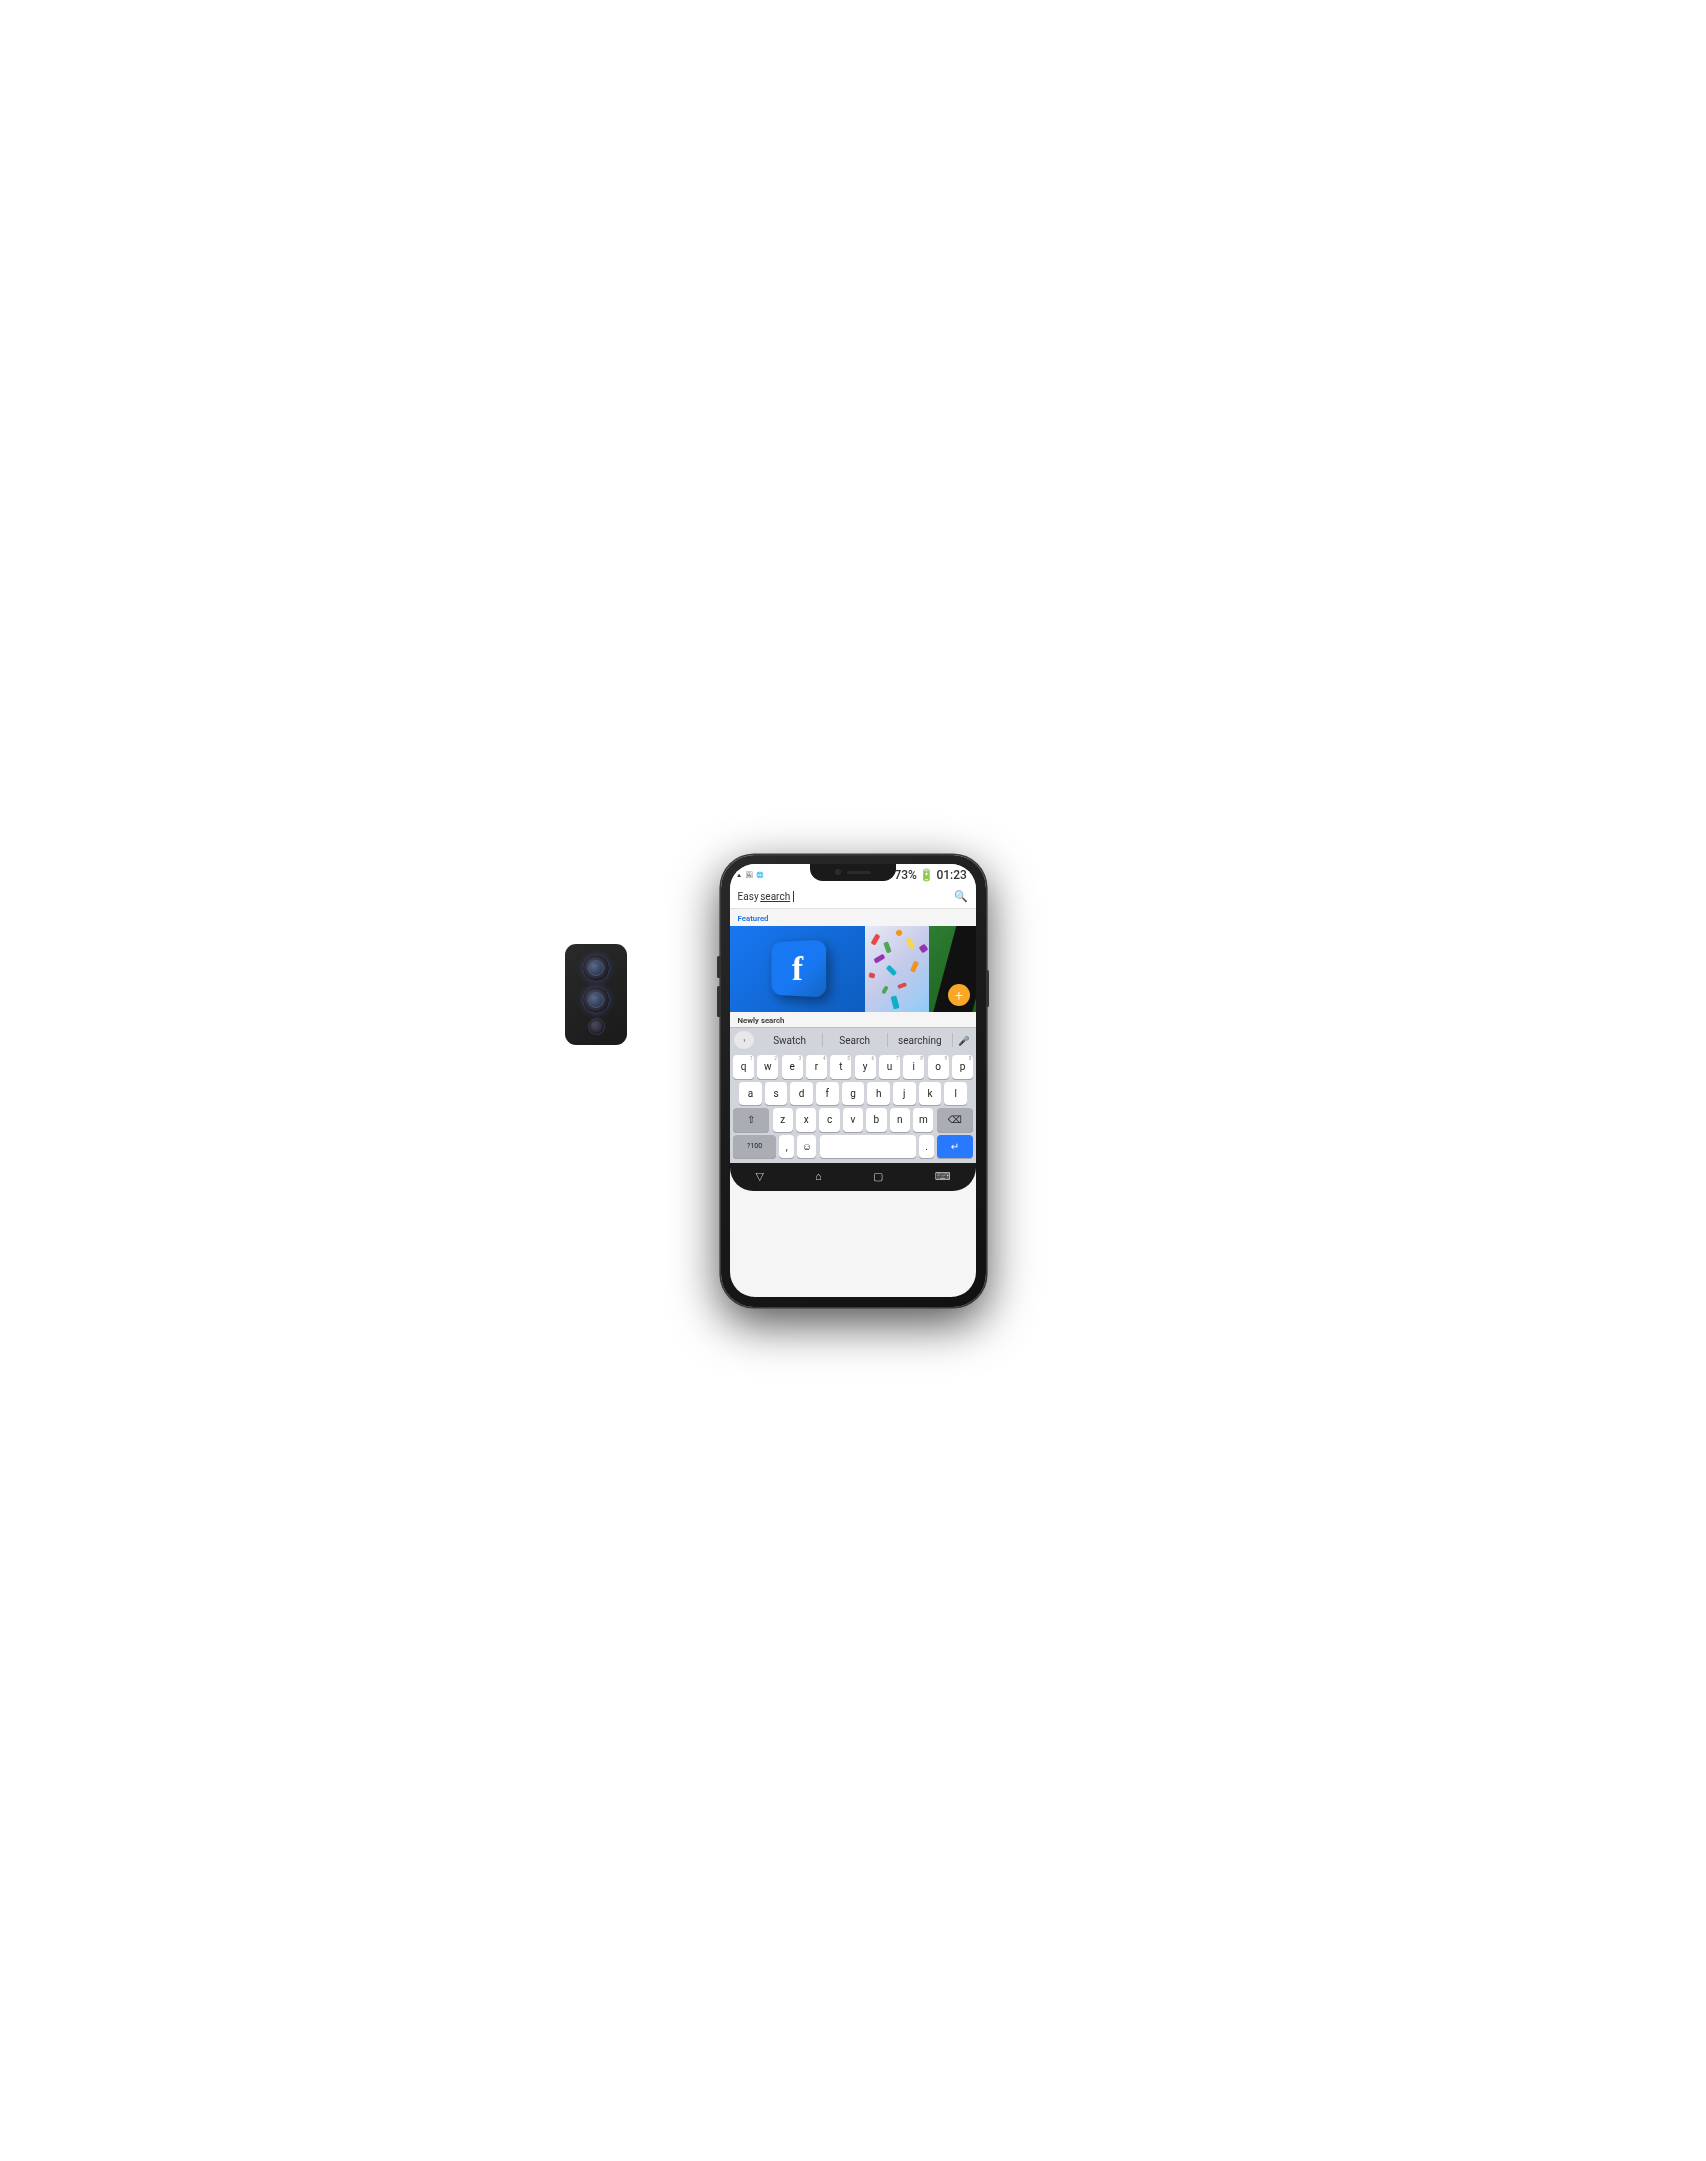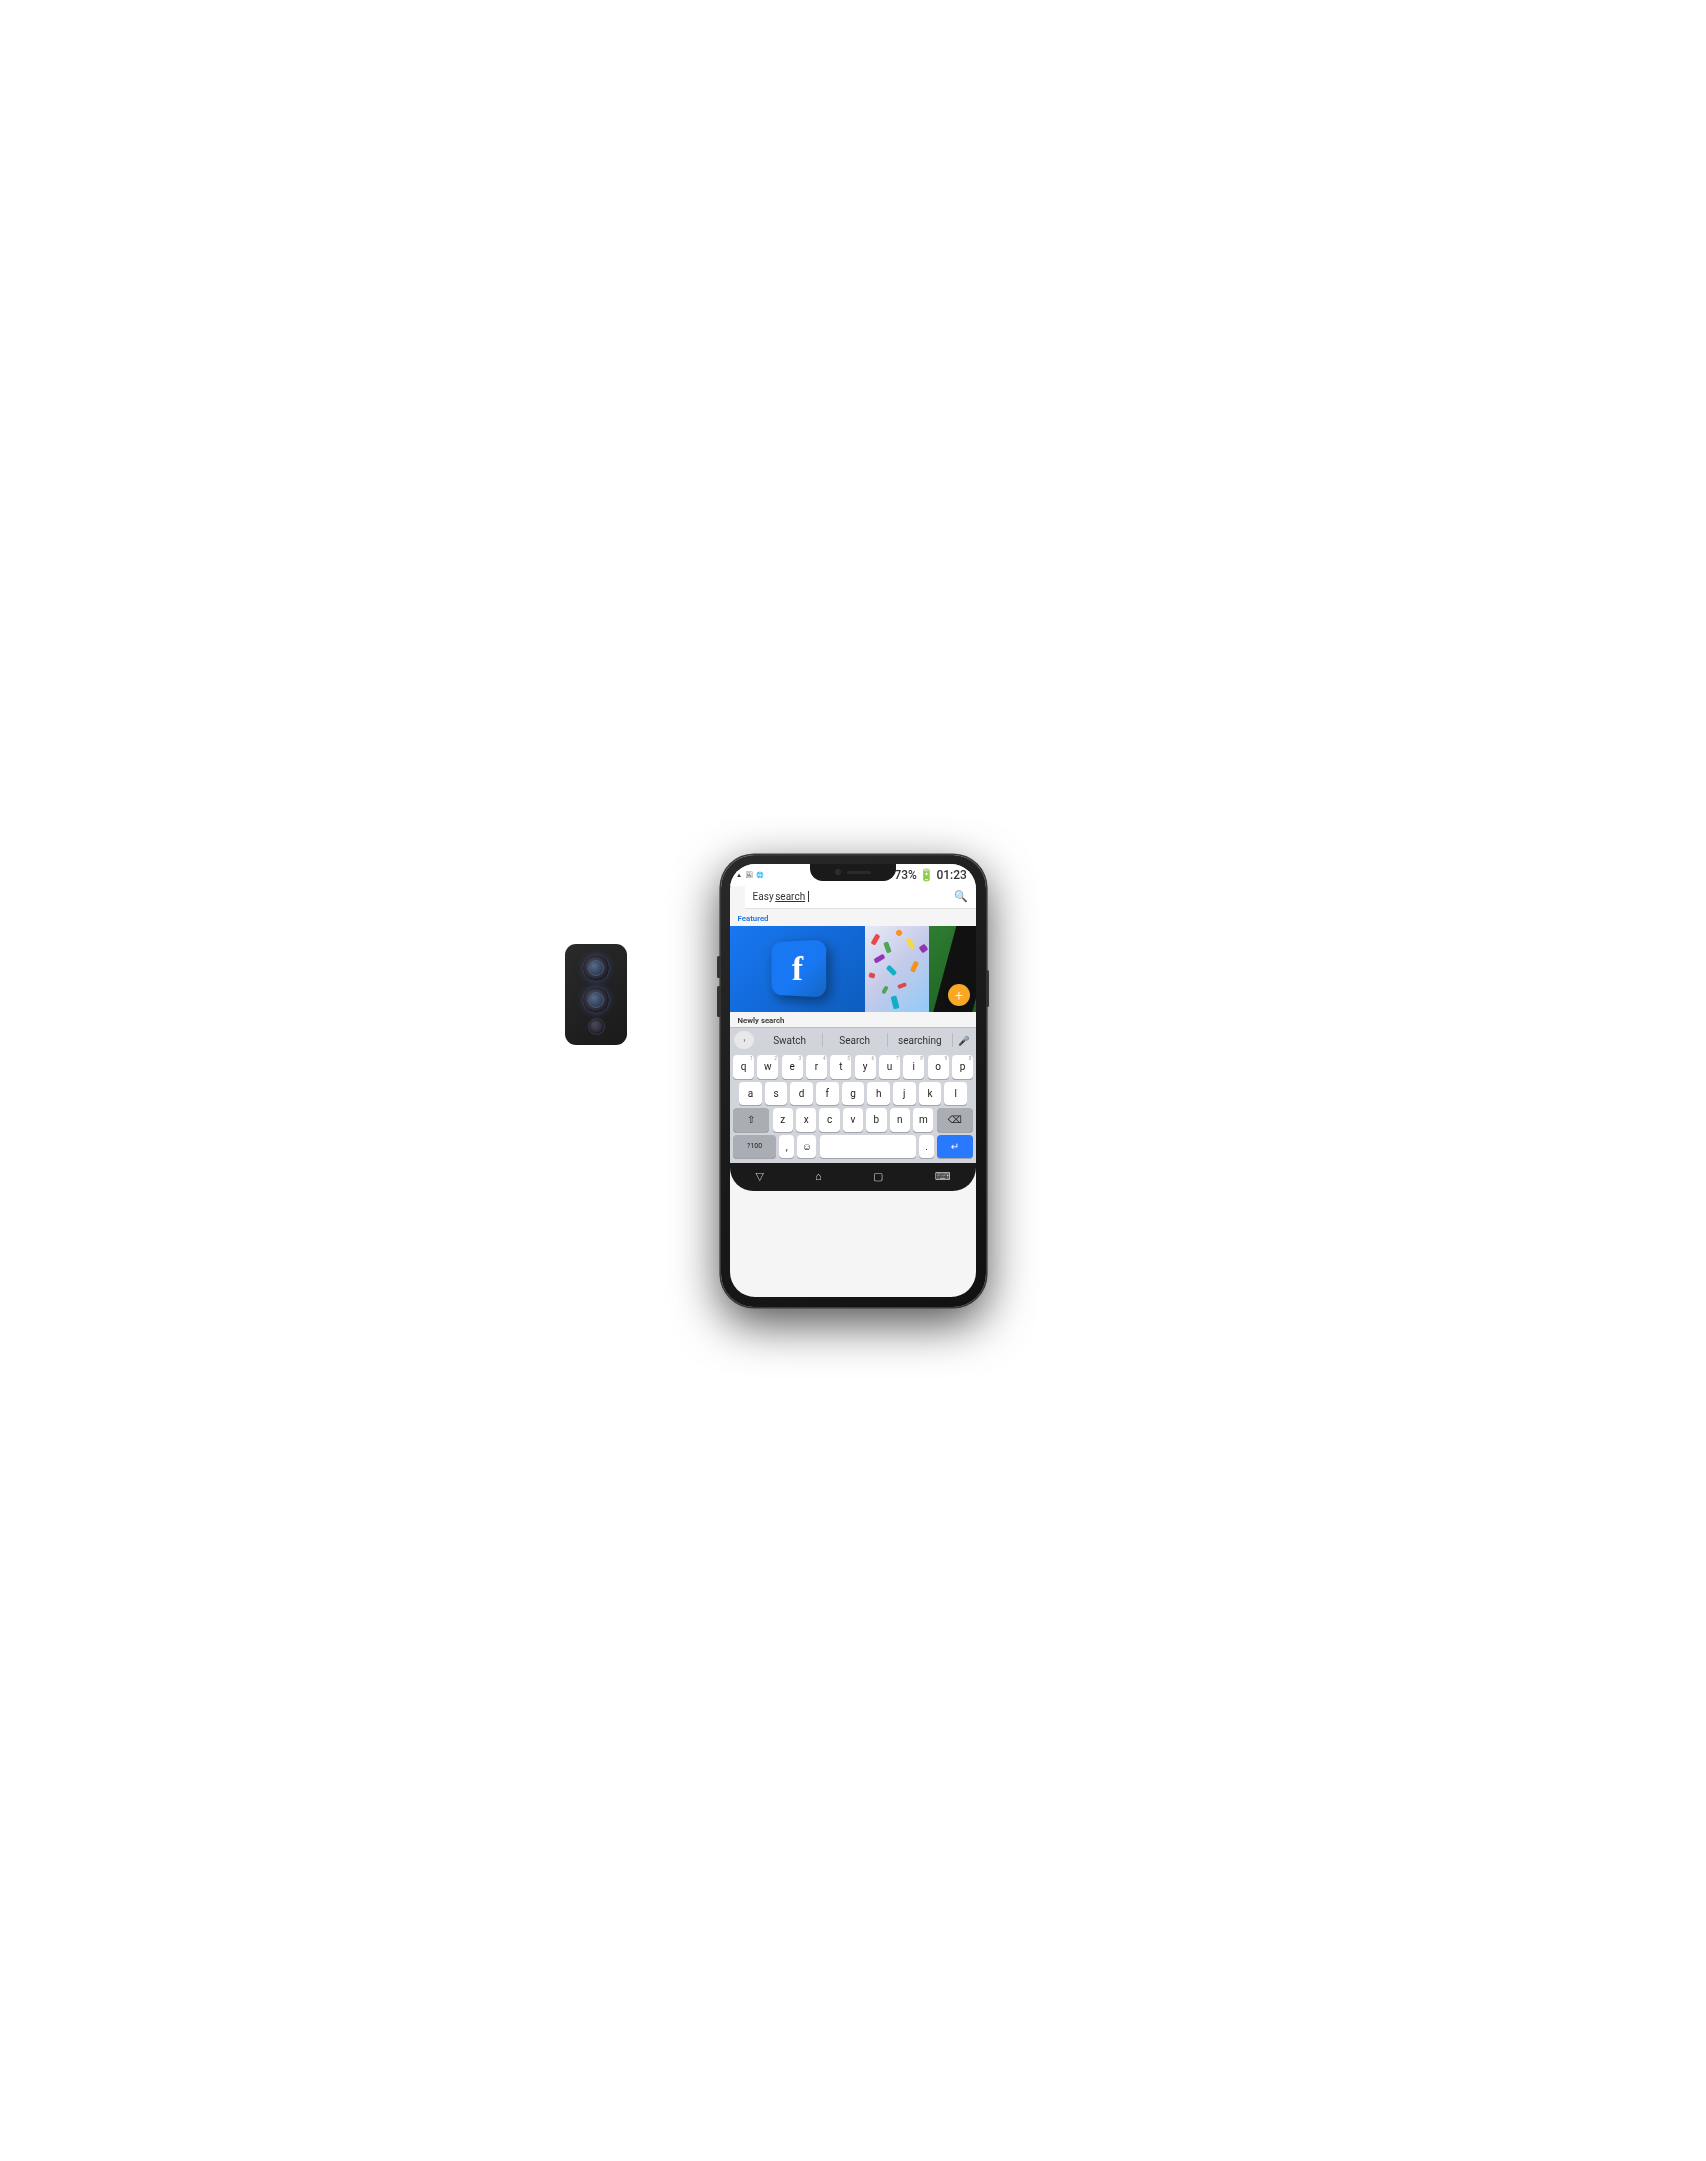--- a/index.html
+++ b/index.html
@@ -178,21 +178,20 @@
 
     
     .search-bar {
       background: #fff;
       padding: 4.7px 7.8px;
       display: flex;
       align-items: center;
       gap: 6.2px;
       border-bottom: 0.8px solid #e0e0e0;
       flex-shrink: 0;
-      margin-left: 15px;
     }
     .search-input {
       flex: 1;
       font-size: 10px;
       color: #333;
       display: flex;
       align-items: center;
       gap: 1.6px;
     }
     .search-text-plain { color: #333; }

